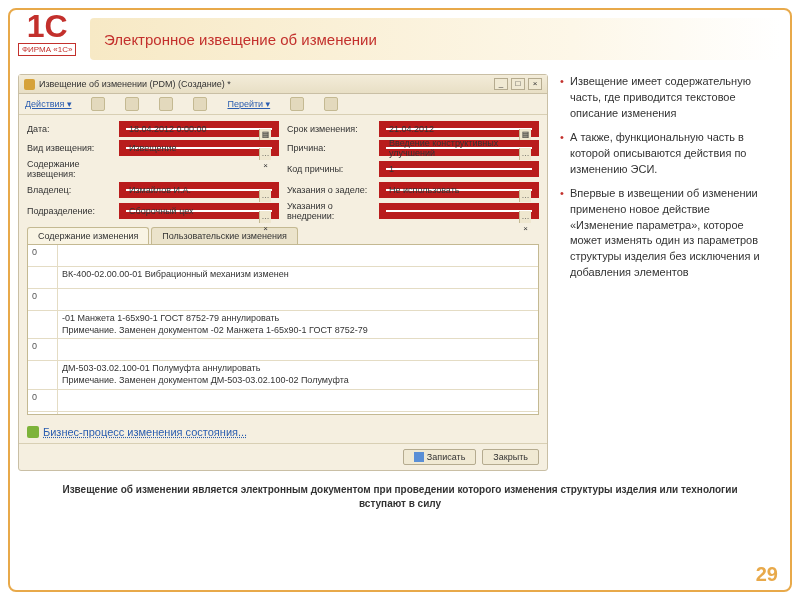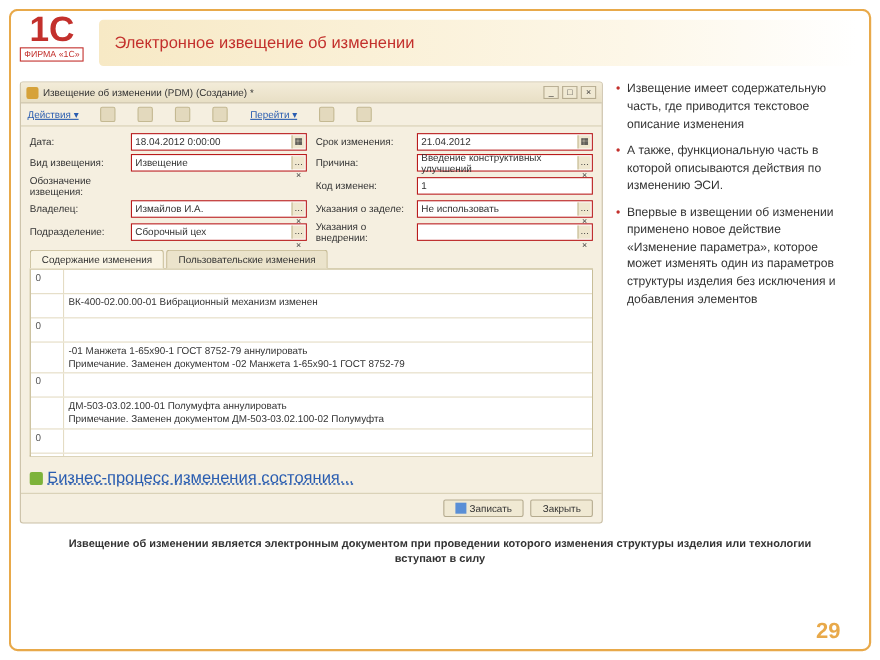--- a/index.html
+++ b/index.html
@@ -17,41 +17,41 @@
 .app-titlebar .ico{width:11px;height:11px;background:#d6a23a;border-radius:2px}
 .winbtn{margin-left:auto;display:flex;gap:3px}
 .winbtn span{width:14px;height:12px;border:1px solid #b5ab8f;background:#f0e9d3;font-size:8px;text-align:center;line-height:10px;cursor:pointer}
 .toolbar{padding:3px 6px;border-bottom:1px solid #d8cfb4;display:flex;align-items:center;gap:20px}
 .toolbar .lnk{color:#2a5db0;text-decoration:underline;cursor:pointer}
 .toolbar .tb{width:14px;height:14px;background:#e3d9bd;border:1px solid #c4b992;border-radius:2px;cursor:pointer}
 .form{padding:6px 8px}
 .row{display:flex;gap:8px;margin-bottom:3px}
 .pair{display:flex;align-items:center;gap:4px;flex:1}
 .lbl{width:88px;font-size:9px;color:#333}
-.inp{flex:1;height:16px;background:#fff;border:1px solid #b91c1c;padding:1px 3px;font-size:9px;display:flex;align-items:center;position:relative}
+.inp{flex:1;height:16px;background:#fff;border:7px solid #b91c1c;padding:1px 3px;font-size:9px;display:flex;align-items:center;position:relative}
 .inp .btn{position:absolute;right:1px;top:1px;width:12px;height:12px;background:#efe7cf;border-left:1px solid #c4b992;font-size:8px;text-align:center;line-height:12px;cursor:pointer}
 .tabs{display:flex;margin:6px 0 0 0;border-bottom:1px solid #c4b992}
 .tab{padding:3px 10px;background:#ebe3cb;border:1px solid #c4b992;border-bottom:none;margin-right:2px;border-radius:3px 3px 0 0;font-size:9px;cursor:pointer}
 .tab.active{background:#f9f4e4}
 .grid{border:1px solid #c4b992;border-top:none;background:#fff;height:170px;overflow:auto}
 .grow{display:flex;border-bottom:1px solid #e4dcc4;min-height:22px}
 .gcell-n{width:30px;border-right:1px solid #e4dcc4;padding:2px 4px;font-size:9px;color:#555}
 .gcell-t{flex:1;padding:2px 4px;font-size:9px;line-height:1.3}
 .bproc{padding:5px 8px;display:flex;align-items:center;gap:4px}
 .bproc .bi{width:12px;height:12px;background:#7db33a;border-radius:2px}
-.bproc a{color:#2a5db0;text-decoration:underline dotted;font-size:15px}
+.bproc a{color:#2a5db0;text-decoration:underline dotted;font-size:11px}
 .footer-btns{display:flex;justify-content:flex-end;gap:6px;padding:5px 8px;border-top:1px solid #d8cfb4}
 .fbtn{padding:2px 10px;background:#f0e9d3;border:1px solid #b5ab8f;border-radius:2px;font-size:9px;cursor:pointer;display:flex;align-items:center;gap:3px}
 .fbtn .fi{width:10px;height:10px;background:#5a8fd6}
 .side{flex:1;font-size:11px;color:#333;line-height:1.45}
 .side ul{list-style:none}
 .side li{position:relative;padding-left:10px;margin-bottom:8px}
 .side li::before{content:"•";position:absolute;left:0;color:#c3302c}
 .bottom{text-align:center;font-size:10px;font-weight:bold;color:#333;margin:12px 60px 0;line-height:1.35}
-.pagenum{position:absolute;right:36px;bottom:14px;color:#e8a94a;font-size:20px;font-weight:bold}
+.pagenum{position:absolute;right:22px;bottom:14px;color:#e8a94a;font-size:20px;font-weight:bold}
 </style>
 </head>
 <body>
 
 <div class="frame"></div>
 
 <div class="logo">
   <div class="logo-icon">1C</div>
   <div class="logo-text">ФИРМА «1С»</div>
 </div>
@@ -109,24 +109,24 @@
         <div class="pair">
             <span class="lbl">Причина:</span>
             <div class="inp">
               <span>Введение конструктивных улучшений</span>
               <span class="btn">…×</span>
             </div>
           </div>
       </div>
       <div class="row">
         <div class="pair">
-            <span class="lbl">Обозначение извещения:</span>
-          </div>
-        <div class="pair">
-            <span class="lbl">Код изменен:</span>
+            <span class="lbl">Содержание извещения:</span>
+          </div>
+        <div class="pair">
+            <span class="lbl">Код причины:</span>
             <div class="inp">
               <span>1</span>
             </div>
           </div>
       </div>
       <div class="row">
         <div class="pair">
             <span class="lbl">Владелец:</span>
             <div class="inp">
               <span>Измайлов И.А.</span>

